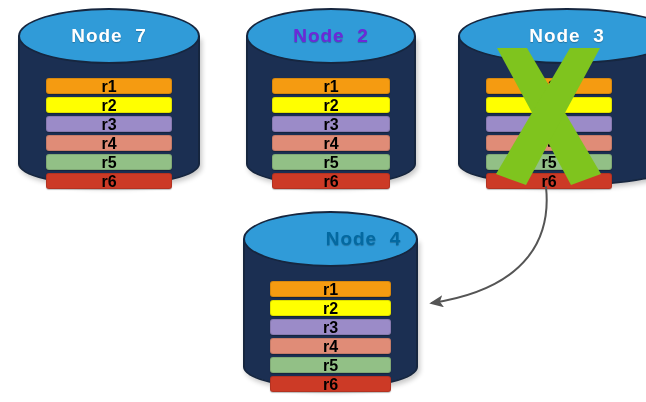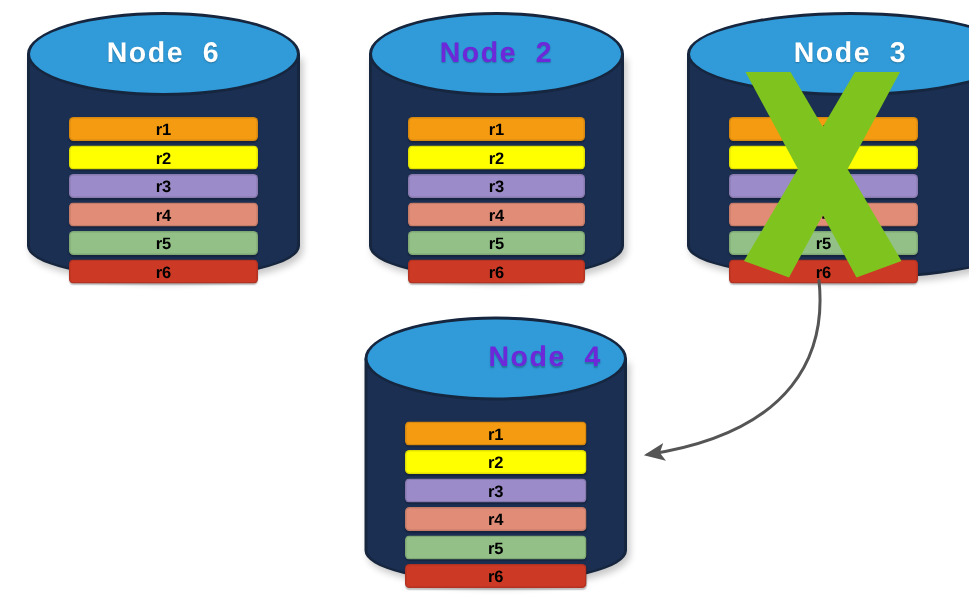--- a/index.html
+++ b/index.html
@@ -67,21 +67,21 @@
     left: 0;
     width: 100%;
     display: flex;
     flex-direction: column;
   }
   .row {
     position: relative;
     text-align: center;
     color: #000000;
     font-weight: bold;
-    font-size: 11px;
+    font-size: 16px;
     line-height: 14px;
     border-radius: 3px;
     border: 1px solid rgba(0,0,0,0.12);
     box-sizing: border-box;
     box-shadow: 0 1px 1px rgba(0,0,0,0.25);
   }
 
   
   #x-mark, #arrow-layer {
     position: absolute;
@@ -94,21 +94,21 @@
   #arrow-layer { z-index: 9; }
 </style>
 </head>
 <body>
 
 <div id="canvas">
 
   <div class="node" id="node-1" style="left: 18px; top: 8px; width: 182px; height: 178px;">
     <div class="cyl-body" style="top: 28px; height: 150px; background: rgb(27, 47, 82); border-color: rgb(22, 38, 63);"></div>
     <div class="cyl-top" style="top: 0px; height: 56px; background: rgb(48, 155, 216); border-color: rgb(22, 38, 63);"></div>
-    <div class="node-label" style="top: 17px; color: rgb(255, 255, 255);">Node  6</div>
+    <div class="node-label" style="top: 17px; color: rgb(255, 255, 255);">Node  7</div>
     <div class="rows" style="top: 70px; left: 28px; width: 126px; row-gap: 3px;">
       <div class="row" style="background: rgb(245, 155, 17); height: 16px; line-height: 16px;">r1</div>
       <div class="row" style="background: rgb(255, 255, 0); height: 16px; line-height: 16px;">r2</div>
       <div class="row" style="background: rgb(155, 139, 200); height: 16px; line-height: 16px;">r3</div>
       <div class="row" style="background: rgb(224, 140, 119); height: 16px; line-height: 16px;">r4</div>
       <div class="row" style="background: rgb(146, 192, 134); height: 16px; line-height: 16px;">r5</div>
       <div class="row" style="background: rgb(204, 58, 38); height: 16px; line-height: 16px;">r6</div>
     </div>
   </div>
 
@@ -136,21 +136,21 @@
       <div class="row" style="background: rgb(155, 139, 200); height: 16px; line-height: 16px;">r3</div>
       <div class="row" style="background: rgb(224, 140, 119); height: 16px; line-height: 16px;">r4</div>
       <div class="row" style="background: rgb(146, 192, 134); height: 16px; line-height: 16px;">r5</div>
       <div class="row" style="background: rgb(204, 58, 38); height: 16px; line-height: 16px;">r6</div>
     </div>
   </div>
 
   <div class="node" id="node-4" style="left: 243px; top: 211px; width: 175px; height: 178px;">
     <div class="cyl-body" style="top: 28px; height: 150px; background: rgb(27, 47, 82); border-color: rgb(22, 38, 63);"></div>
     <div class="cyl-top" style="top: 0px; height: 56px; background: rgb(48, 155, 216); border-color: rgb(22, 38, 63);"></div>
-    <div class="node-label" style="top: 17px; color: #6d28d9; padding-left: 33px;">Node  4</div>
+    <div class="node-label" style="top: 17px; color: #0369a1; padding-left: 33px;">Node  4</div>
     <div class="rows" style="top: 70px; left: 27px; width: 121px; row-gap: 3px;">
       <div class="row" style="background: rgb(245, 155, 17); height: 16px; line-height: 16px;">r1</div>
       <div class="row" style="background: rgb(255, 255, 0); height: 16px; line-height: 16px;">r2</div>
       <div class="row" style="background: rgb(155, 139, 200); height: 16px; line-height: 16px;">r3</div>
       <div class="row" style="background: rgb(224, 140, 119); height: 16px; line-height: 16px;">r4</div>
       <div class="row" style="background: rgb(146, 192, 134); height: 16px; line-height: 16px;">r5</div>
       <div class="row" style="background: rgb(204, 58, 38); height: 16px; line-height: 16px;">r6</div>
     </div>
   </div>
 

